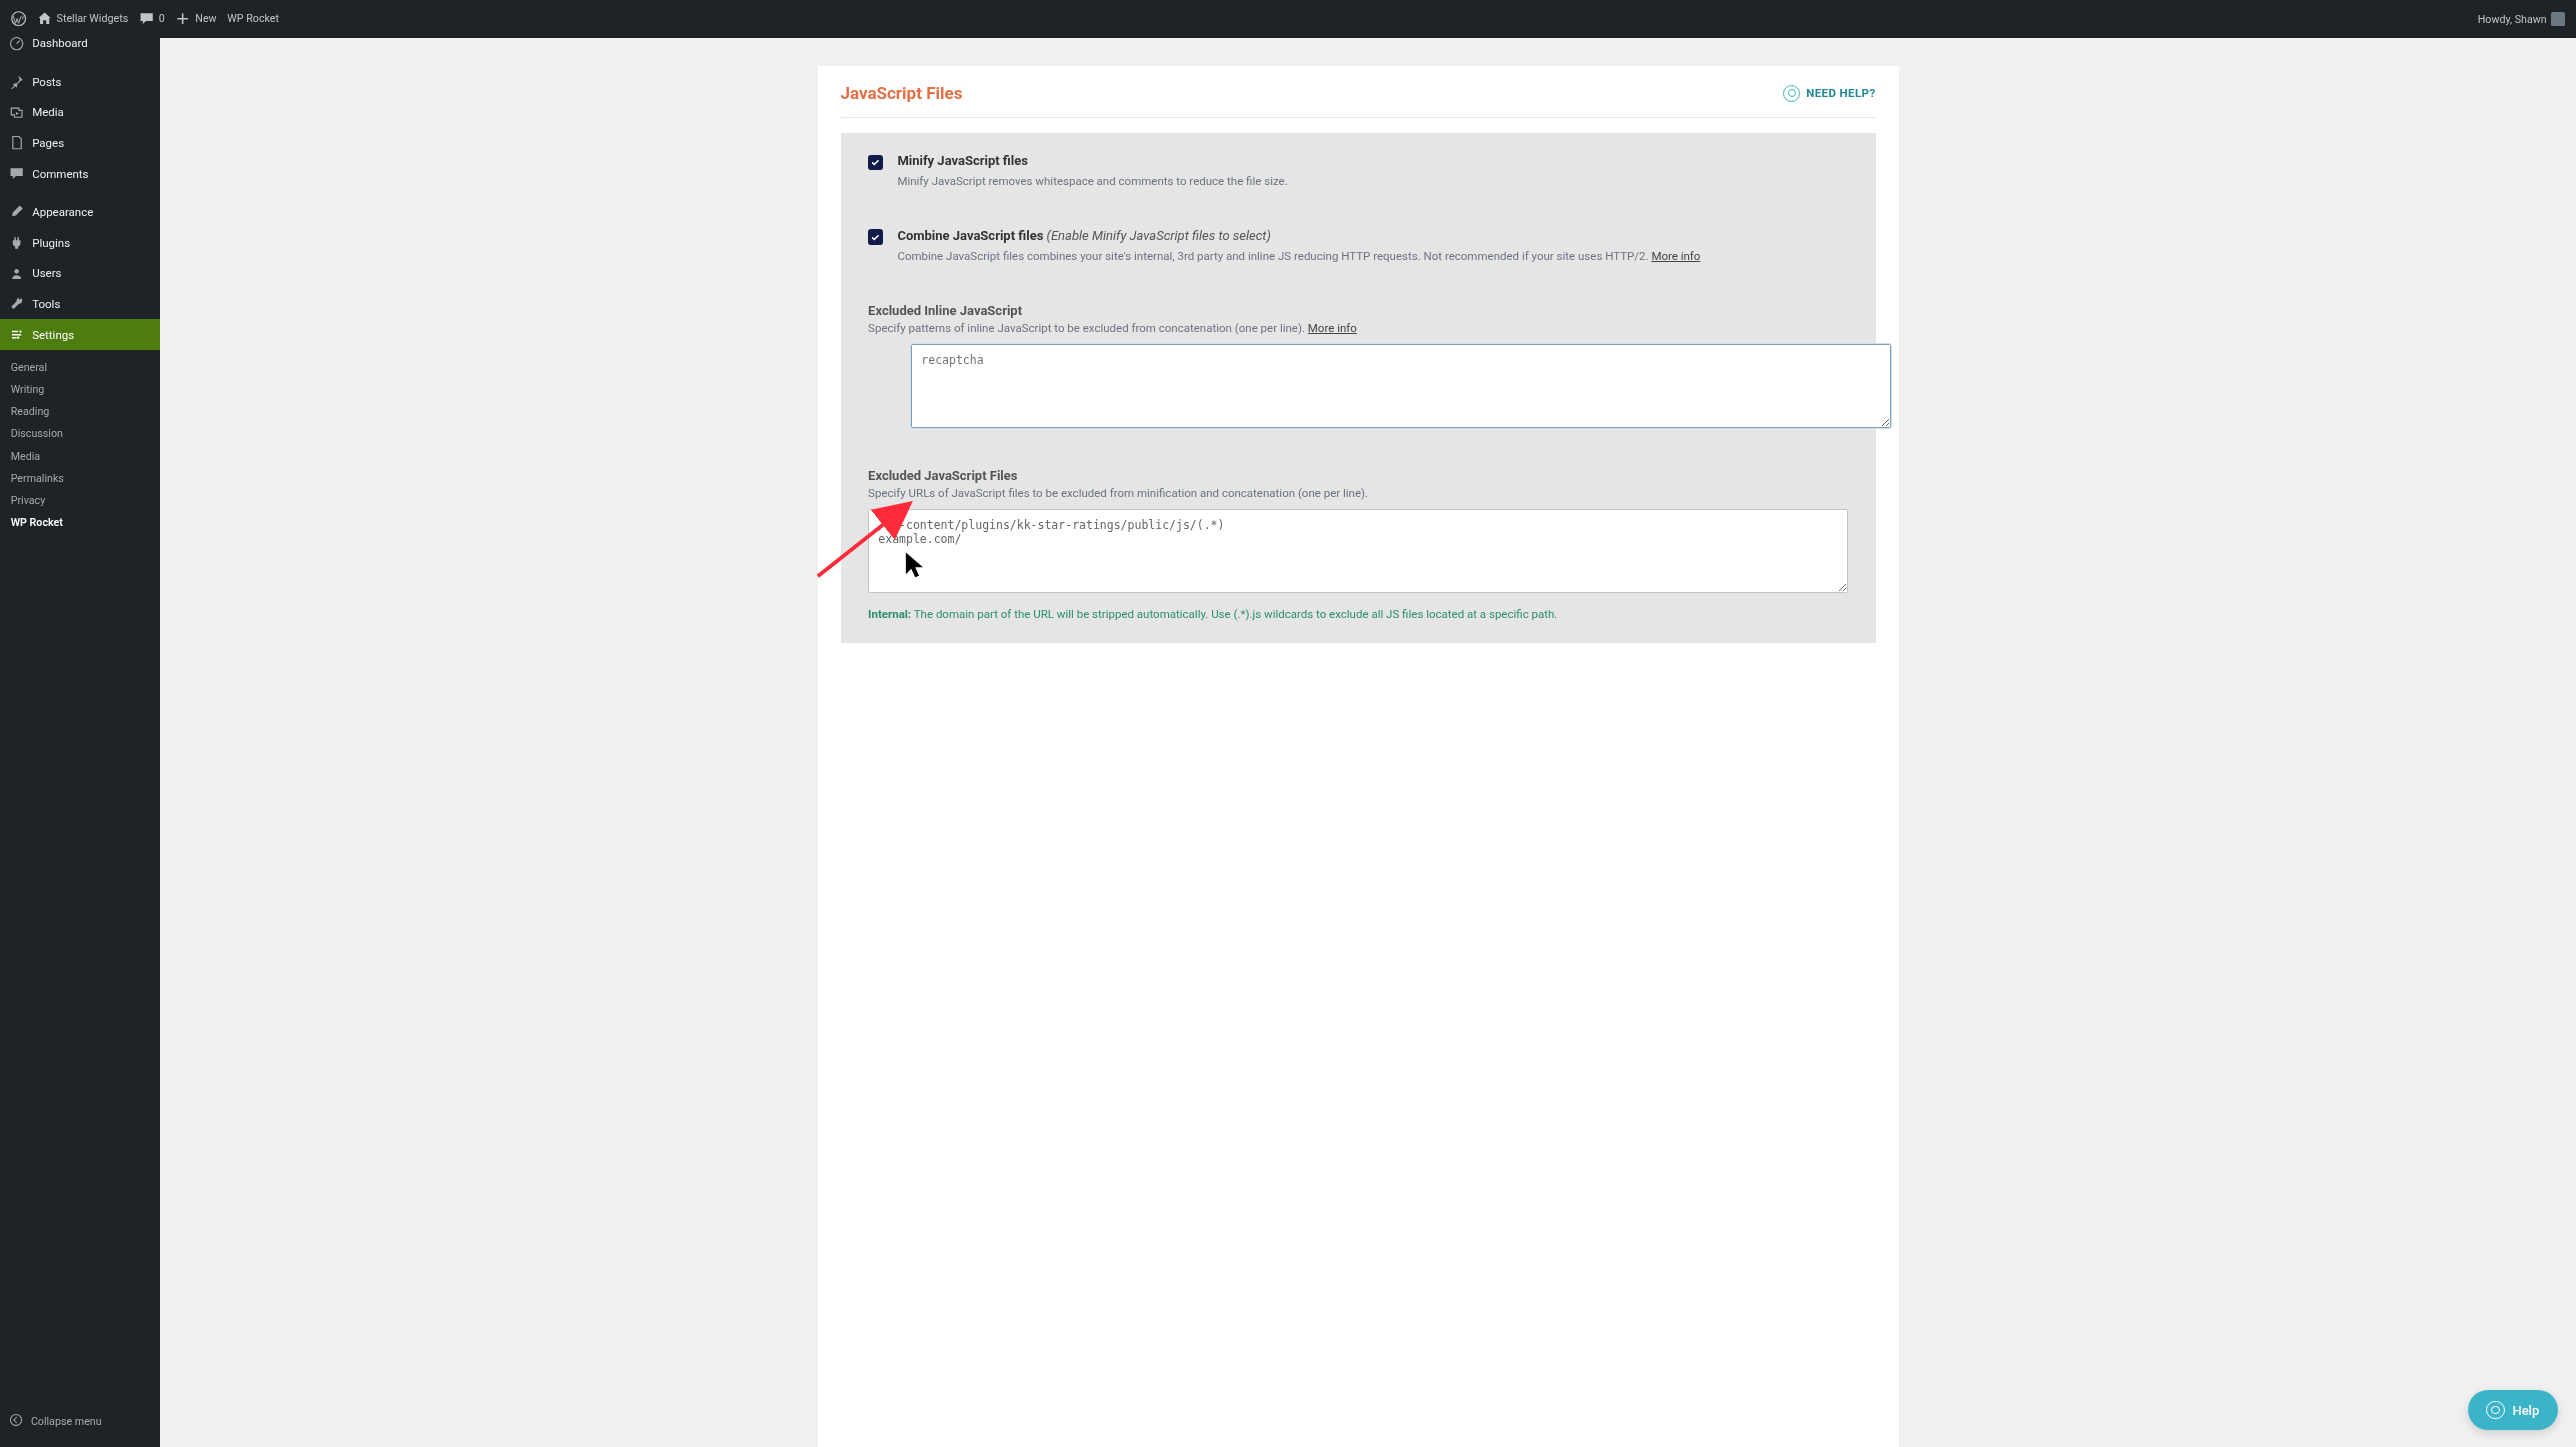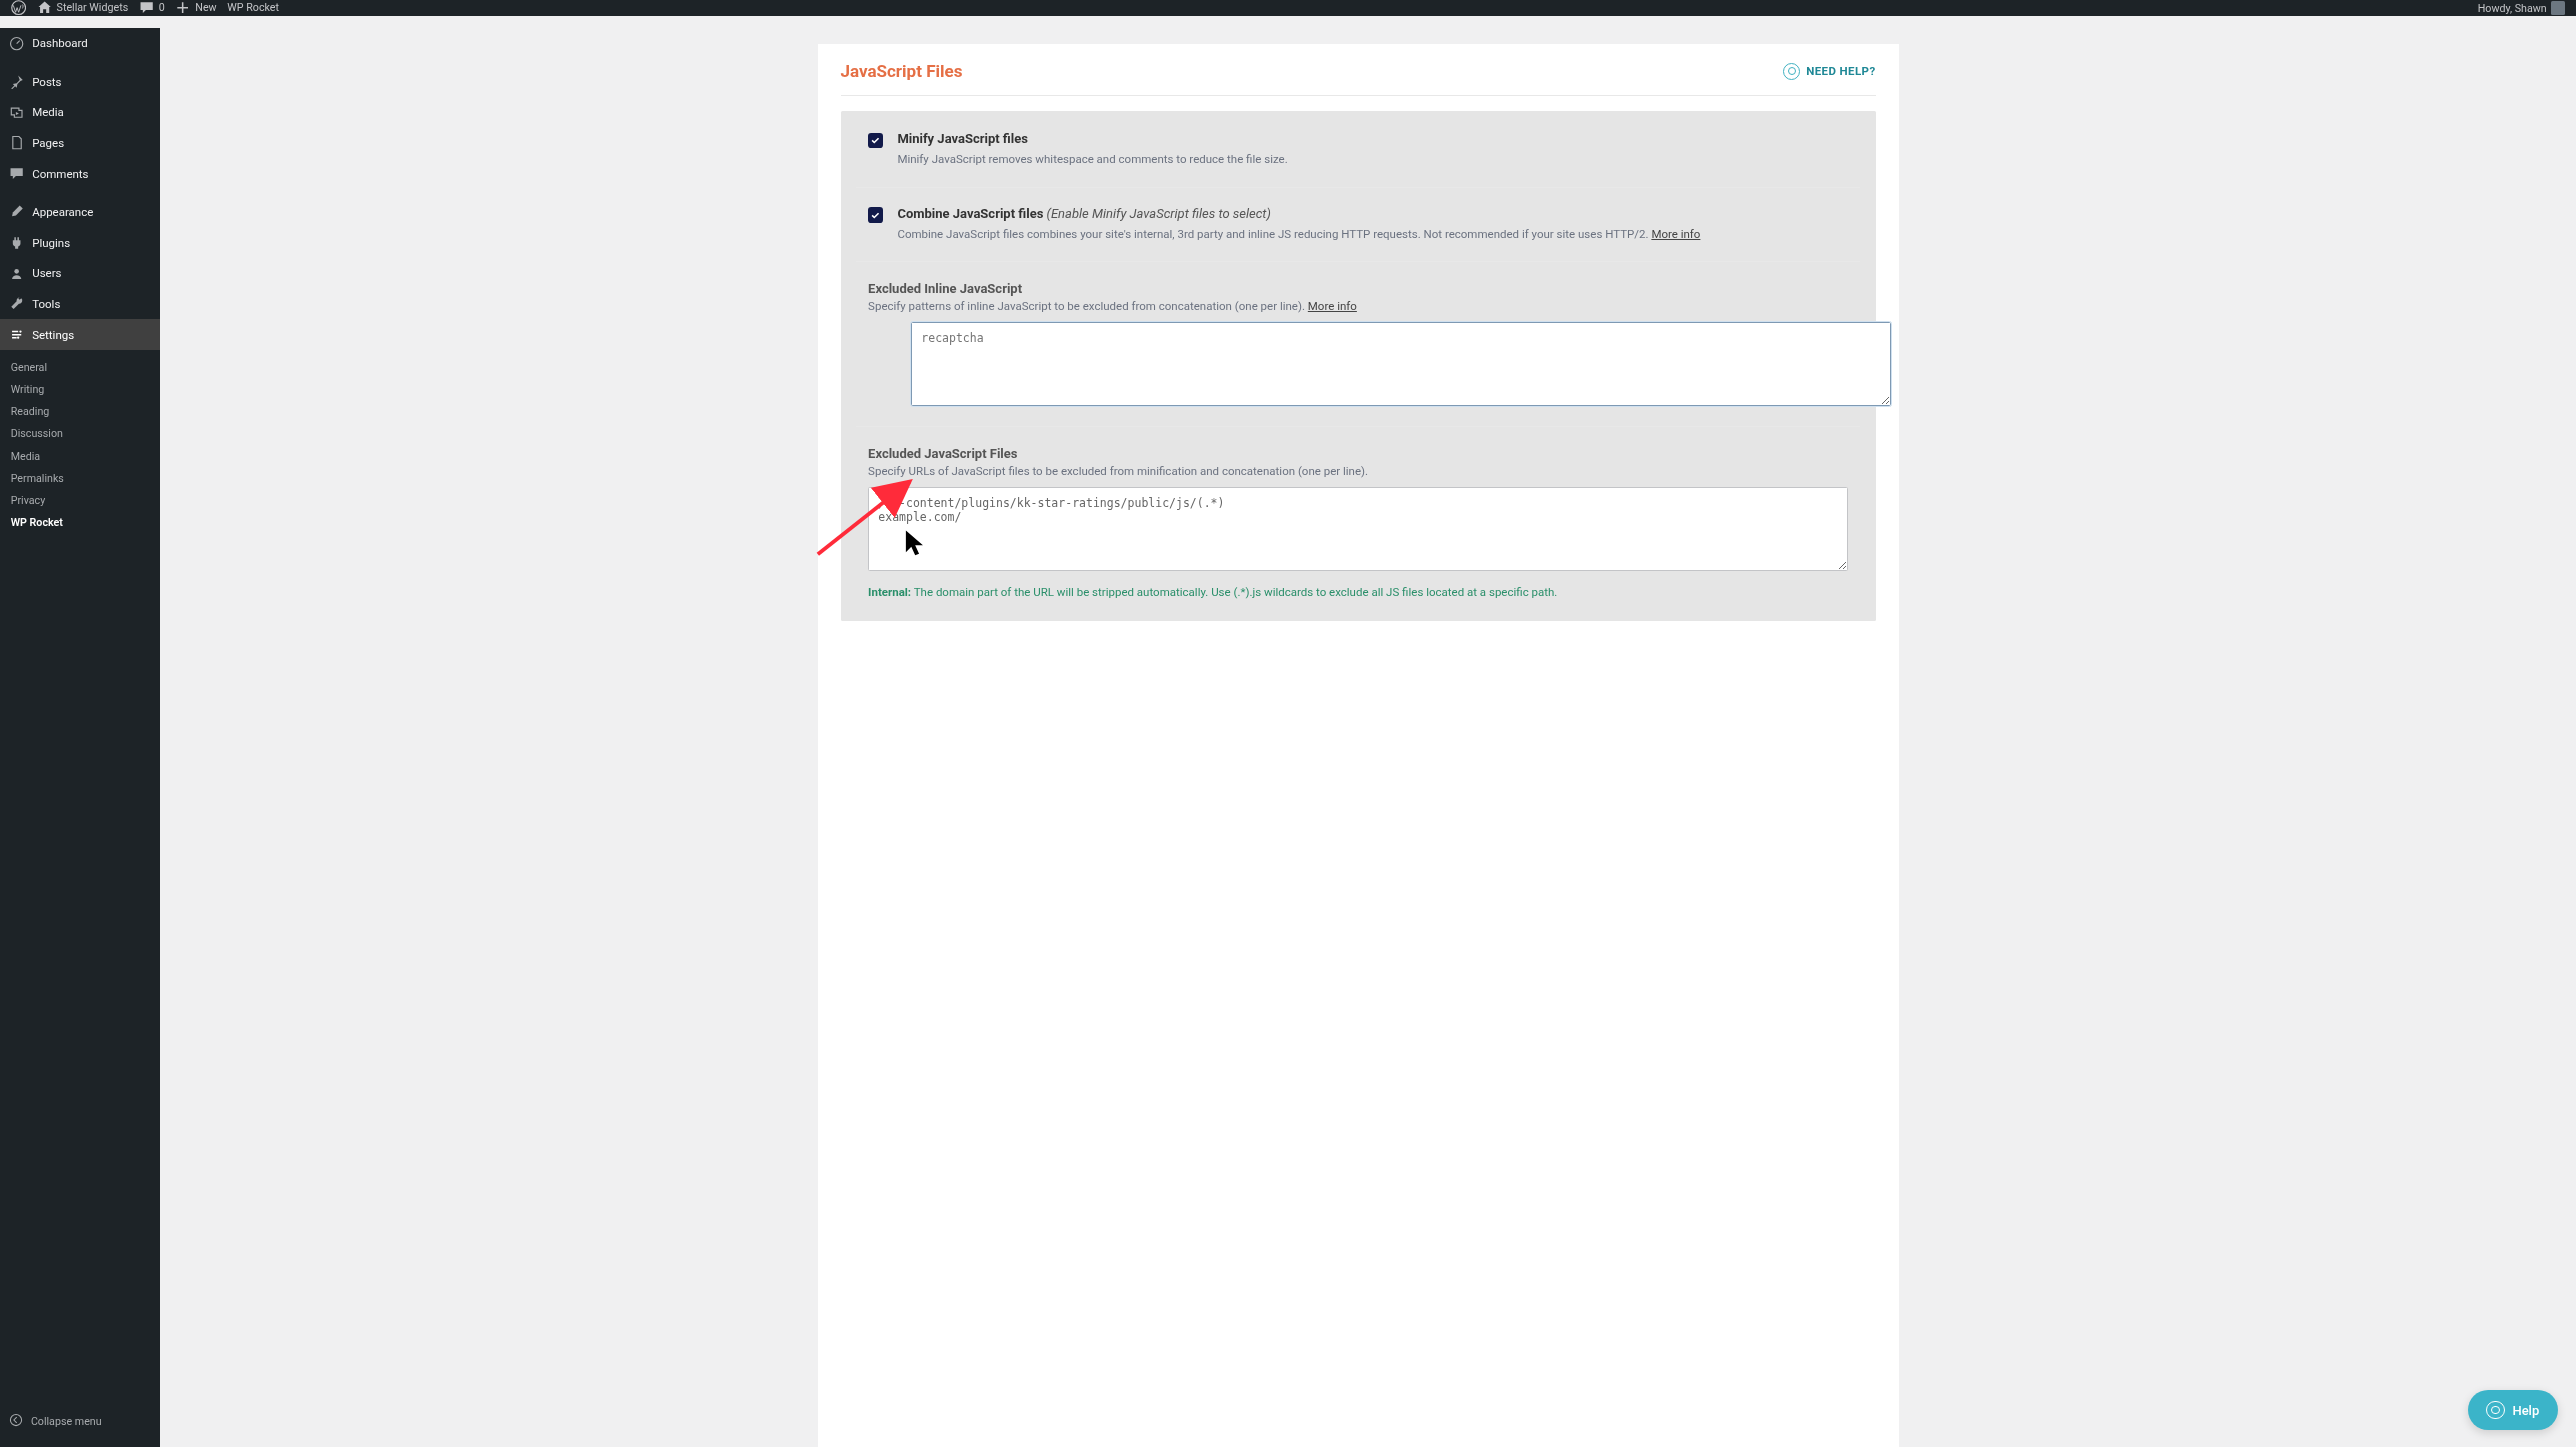--- a/index.html
+++ b/index.html
@@ -1,30 +1,30 @@
 <!DOCTYPE html>
 <html style="font-size:12.3px"><head>
 <meta charset="utf-8">
 <style>
 * { margin: 0; padding: 0; box-sizing: border-box; }
 body { font-family: -apple-system, BlinkMacSystemFont, "Segoe UI", Roboto, Oxygen-Sans, Ubuntu, Cantarell, "Helvetica Neue", sans-serif; font-size: 10px; color: #3c434a; background: #f0f0f1; }
 
 
-.admin-bar { background: #1d2327; color: #c3c4c7; height: 16px; display: flex; align-items: center; justify-content: space-between; padding: 0 10.7px; font-size: 10.7px; }
+.admin-bar { background: #1d2327; color: #c3c4c7; height: 38px; display: flex; align-items: center; justify-content: space-between; padding: 0 10.7px; font-size: 10.7px; }
 .admin-bar-left, .admin-bar-right { display: flex; align-items: center; gap: 10.7px; }
 .admin-bar a, .admin-bar span { color: #c3c4c7; text-decoration: none; display: inline-flex; align-items: center; gap: 4.6px; cursor: pointer; }
 .admin-bar .ab-icon { width: 15.3px; height: 15.3px; display: inline-flex; align-items: center; justify-content: center; }
 .avatar { width: 14px; height: 14px; background: #6c7781; border-radius: 1.5px; display: inline-block; }
 
 
 .admin-side { position: fixed; top: 28px; bottom: 0; left: 0; width: 160px; background: #1d2327; color: #f0f0f1; }
 .admin-side ul { list-style: none; }
 .admin-side li.menu-top { display: flex; align-items: center; gap: 7.7px; padding: 7.7px 9.2px; color: #f0f0f1; font-size: 11.5px; cursor: pointer; }
 .admin-side li.menu-top .dashicon { width: 15.3px; height: 15.3px; display: inline-flex; align-items: center; justify-content: center; color: #a7aaad; }
-.admin-side li.menu-top.current { background: #404040; color: #fff; position: relative; }
+.admin-side li.menu-top.current { background: #4d7c0f; color: #fff; position: relative; }
 .admin-side li.menu-top.current .dashicon { color: #fff; }
 .admin-side li.menu-top.current::after { content:""; position: absolute; right: -6.1px; top: 50%; margin-top: -6.1px; border: 6.1px solid transparent; border-right-color: #f0f0f1; }
 .admin-side li.separator { height: 7.7px; }
 .submenu { list-style: none; padding: 6.1px 0; }
 .submenu li { padding: 4.6px 10.7px; color: #a7aaad; font-size: 10.7px; cursor: pointer; }
 .submenu li.current-sub { color: #fff; font-weight: 600; }
 .collapse { position: absolute; bottom: 9.2px; left: 0; right: 0; padding: 7.7px 9.2px; color: #a7aaad; display: flex; align-items: center; gap: 7.7px; cursor: pointer; font-size: 10.7px; }
 
 
 .wrap { margin-left: 140px; padding-top: 28px; min-height: 100vh; background: #f0f0f1; }

